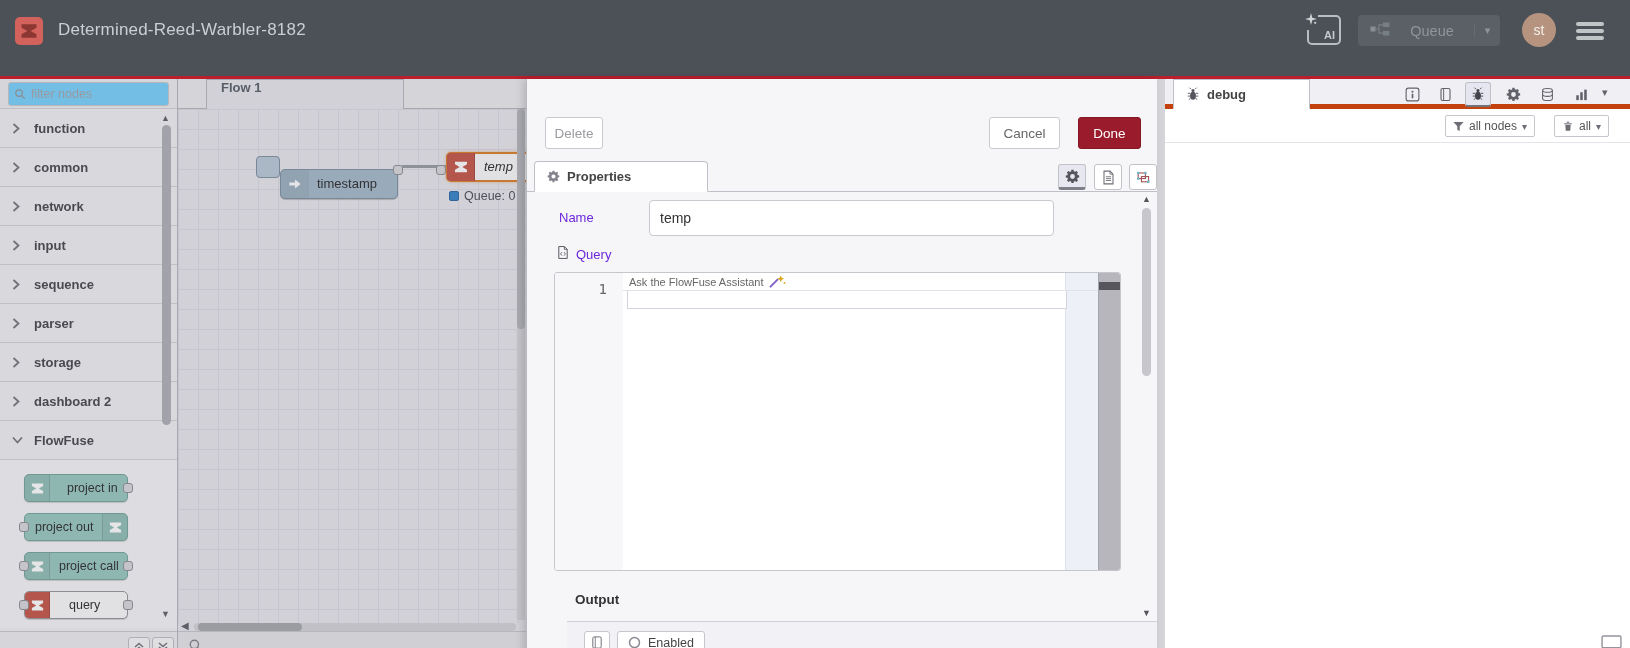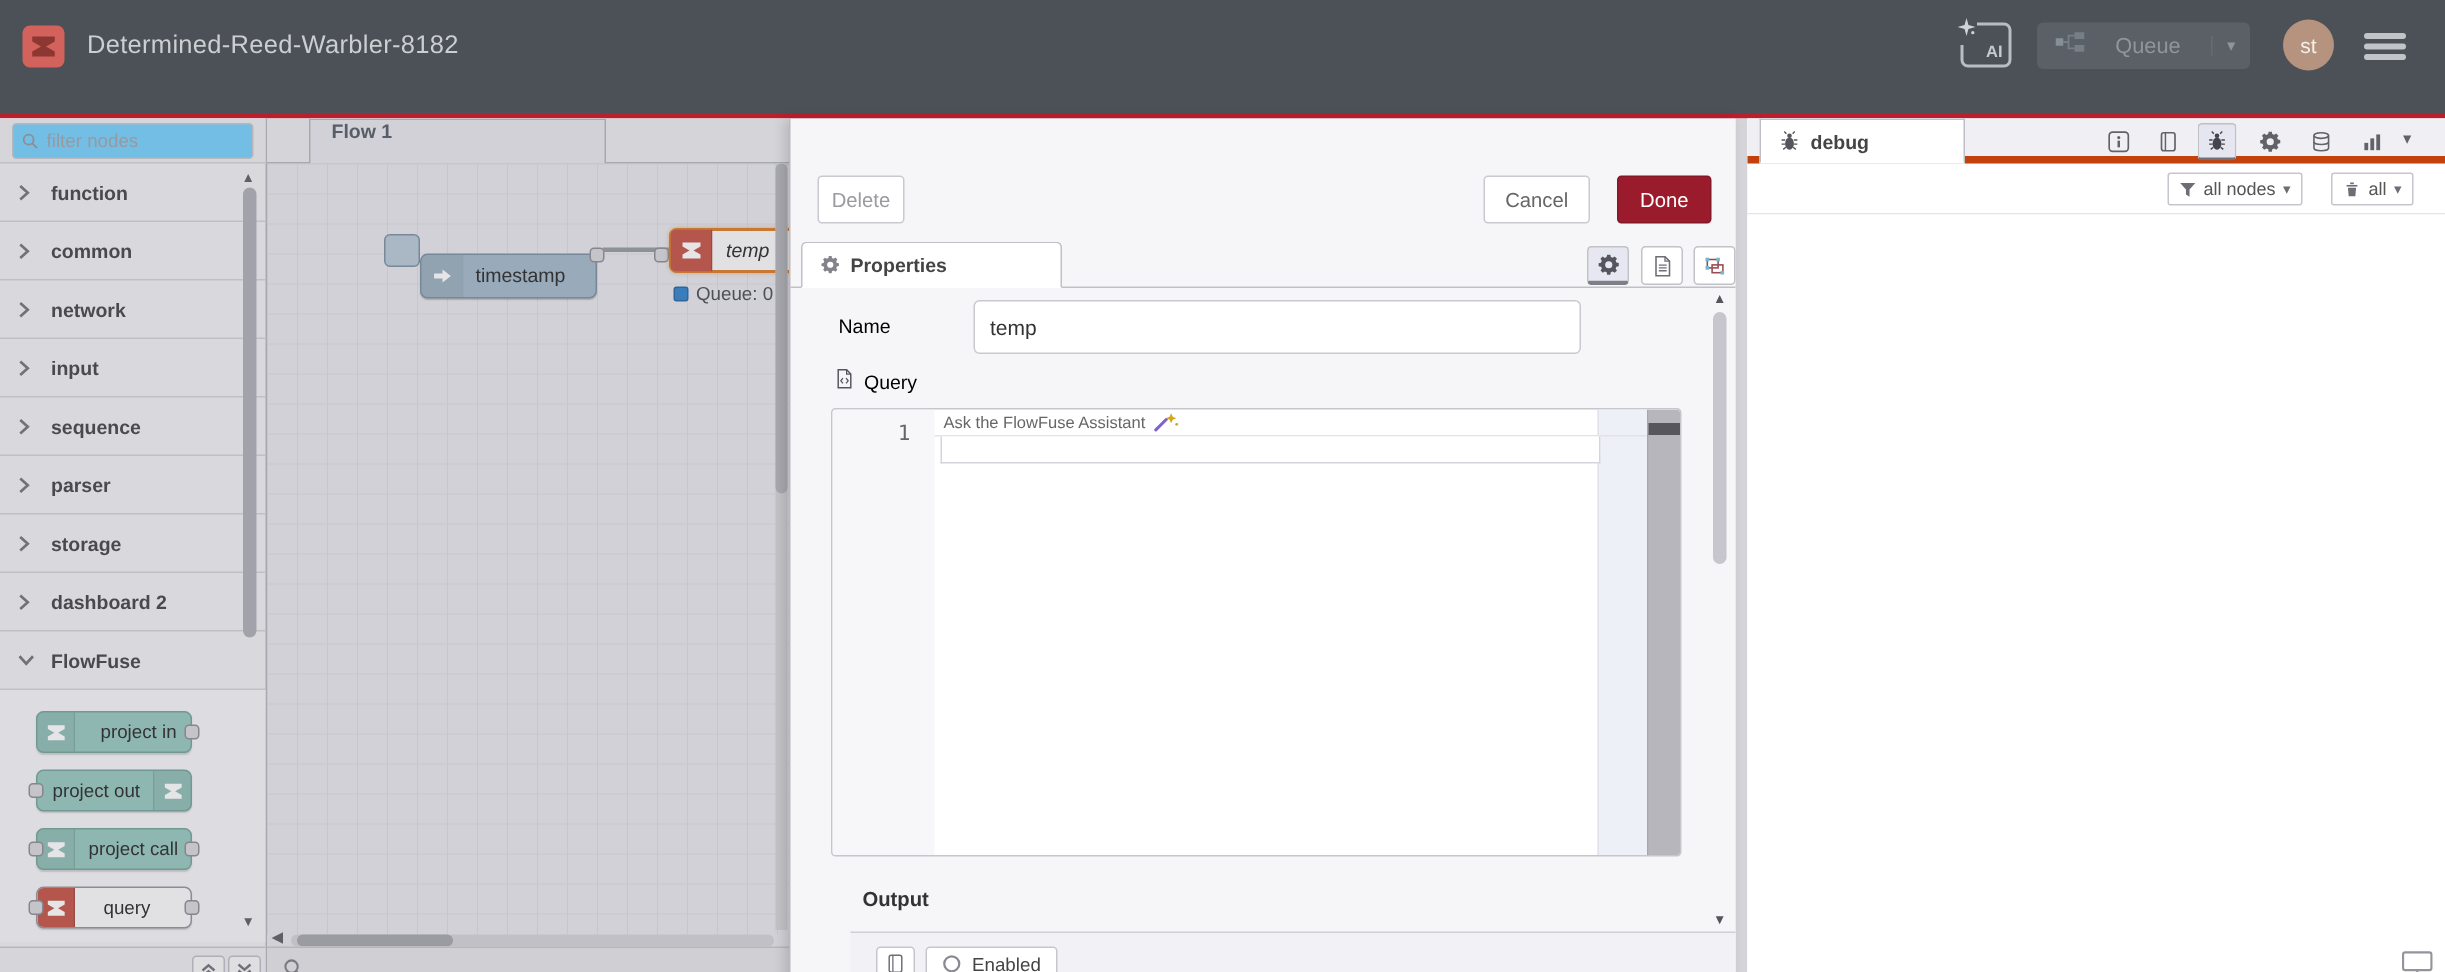--- a/index.html
+++ b/index.html
@@ -89,21 +89,21 @@
   .btn { position:absolute; height:32px; border-radius:3px; border:1px solid #c9c9cf; background:#fff; font-size:13.5px; display:flex; align-items:center; justify-content:center; cursor:pointer; }
   .btn-delete { left:18px; top:38px; width:58px; color:#9a9aa0; }
   .btn-cancel { left:462px; top:38px; width:71px; color:#666; }
   .btn-done { left:551px; top:38px; width:63px; background:#9a1c2c; border-color:#851826; color:#fff; }
   .tabrow { position:absolute; left:0; right:0; top:82px; height:31px; border-bottom:1px solid #c0c0c8; }
   .prop-tab { position:absolute; left:7px; top:0; width:174px; height:31px; background:#fff; border:1px solid #c0c0c8; border-bottom:1px solid #fff; border-radius:4px 4px 0 0; display:flex; align-items:center; padding-left:12px; }
   .prop-tab .pt-label { margin-left:7px; font-size:13px; font-weight:bold; color:#444; }
   .icon-tab { position:absolute; top:3px; width:28px; height:26px; background:#fff; border:1px solid #c2c2c8; border-radius:3px; display:flex; align-items:center; justify-content:center; color:#6d6d75; cursor:pointer; }
   .icon-tab.active { background:#e7e7f2; border-bottom:3px solid #7f7f88; }
   .form { position:absolute; left:0; right:0; top:113px; bottom:41px; }
-  .f-label { position:absolute; font-size:13px; color:#000000; }
+  .f-label { position:absolute; font-size:13px; color:#6d28d9; }
   .name-input { position:absolute; left:122px; top:8px; width:405px; height:36px; border:1px solid #c9c9cf; border-radius:4px; background:#fff; padding:0 10px; font-size:14px; color:#333; outline:none; }
   .editor { position:absolute; left:27px; top:80px; width:567px; height:299px; border:1px solid #c6c6cc; border-radius:3px; background:#fff; overflow:hidden; }
   .gutter { position:absolute; left:0; top:0; bottom:0; width:68px; background:#f7f7f9; }
   .lineno { position:absolute; right:16px; top:8px; font-family:"DejaVu Sans Mono",monospace; font-size:14px; color:#666; }
   .hint-row { position:absolute; left:68px; right:22px; top:0; height:18px; border-bottom:1px solid #e2e2ea; display:flex; align-items:center; padding-left:6px; }
   .hint-txt { font-size:11px; color:#666; margin-right:5px; }
   .active-line { position:absolute; left:72px; top:18px; width:440px; height:18px; background:#fff; border:1px solid #d4d4de; border-top:none; }
   .margin-col { position:absolute; right:22px; top:0; bottom:0; width:33px; background:#eef0f7; border-left:1px solid #dfe2ec; }
   .ed-scroll { position:absolute; right:0; top:0; bottom:0; width:22px; background:#b6b6bc; border-left:1px solid #a6a6ae; border-radius:0 2px 0 0; }
   .ed-thumb { position:absolute; left:0; right:0; top:9px; height:8px; background:#56565c; }

